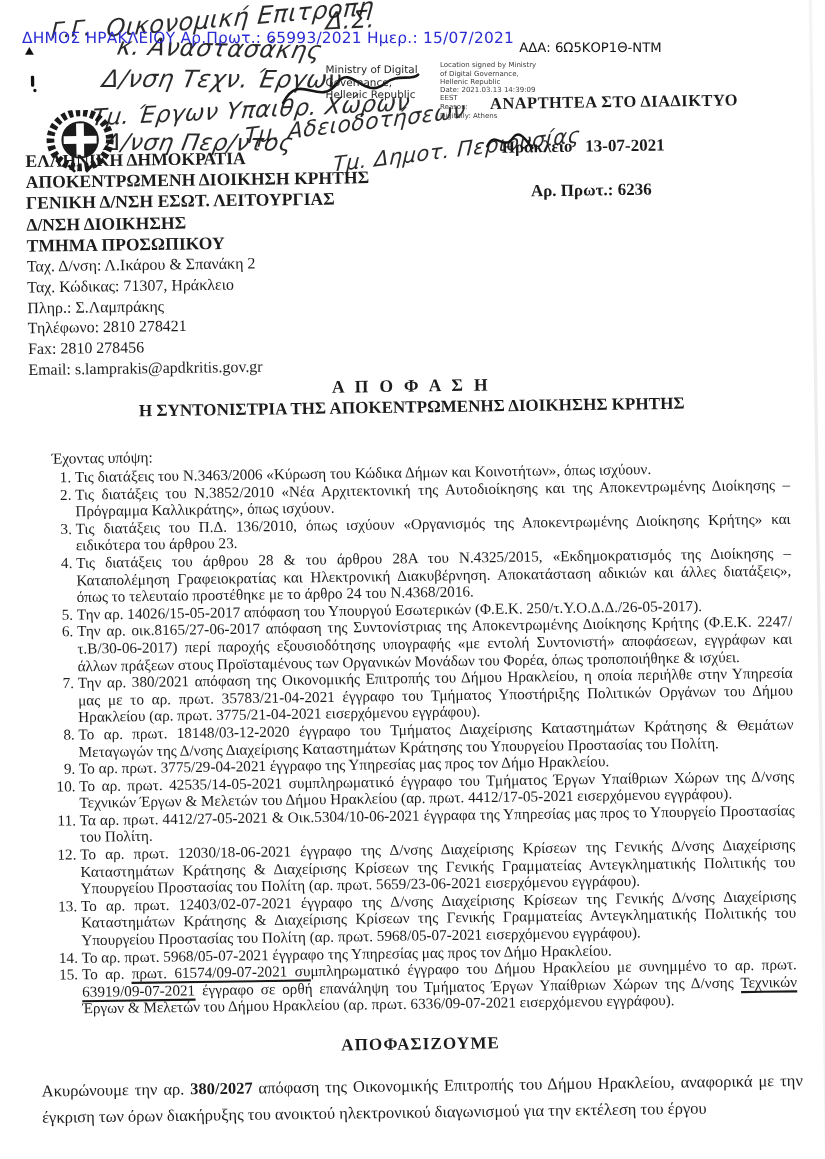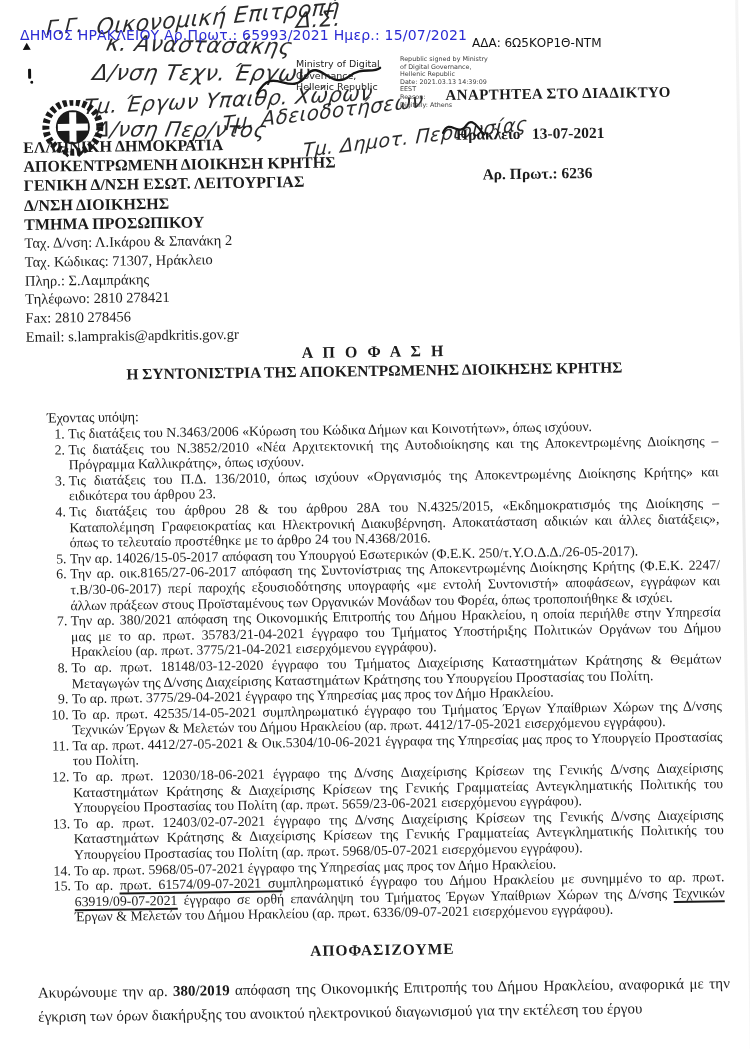--- a/index.html
+++ b/index.html
@@ -153,35 +153,35 @@
         <li><span>Το αρ. πρωτ. 42535/14-05-2021 συμπληρωματικό έγγραφο του Τμήματος Έργων Υπαίθριων Χώρων της Δ/νσης Τεχνικών Έργων &amp; Μελετών του Δήμου Ηρακλείου (αρ. πρωτ. 4412/17-05-2021 εισερχόμενου εγγράφου).</span></li>
         <li><span>Τα αρ. πρωτ. 4412/27-05-2021 &amp; Οικ.5304/10-06-2021 έγγραφα της Υπηρεσίας μας προς το Υπουργείο Προστασίας του Πολίτη.</span></li>
         <li><span>Το αρ. πρωτ. 12030/18-06-2021 έγγραφο της Δ/νσης Διαχείρισης Κρίσεων της Γενικής Δ/νσης Διαχείρισης Καταστημάτων Κράτησης &amp; Διαχείρισης Κρίσεων της Γενικής Γραμματείας Αντεγκληματικής Πολιτικής του Υπουργείου Προστασίας του Πολίτη (αρ. πρωτ. 5659/23-06-2021 εισερχόμενου εγγράφου).</span></li>
         <li><span>Το αρ. πρωτ. 12403/02-07-2021 έγγραφο της Δ/νσης Διαχείρισης Κρίσεων της Γενικής Δ/νσης Διαχείρισης Καταστημάτων Κράτησης &amp; Διαχείρισης Κρίσεων της Γενικής Γραμματείας Αντεγκληματικής Πολιτικής του Υπουργείου Προστασίας του Πολίτη (αρ. πρωτ. 5968/05-07-2021 εισερχόμενου εγγράφου).</span></li>
         <li><span>Το αρ. πρωτ. 5968/05-07-2021 έγγραφο της Υπηρεσίας μας προς τον Δήμο Ηρακλείου.</span></li>
         <li><span>Το αρ. </span><span class="pen">πρωτ. 61574/09-07-2021 συ</span><span>μπληρωματικό έγγραφο του Δήμου Ηρακλείου με συνημμένο το αρ. πρωτ.</span><span class="pen"> 63919/09-07-2021</span><span> έγγραφο σε ορθή επανάληψη του Τμήματος Έργων Υπαίθριων Χώρων της Δ/νσης </span><span class="pen">Τεχνικών</span><span> Έργων &amp; Μελετών του Δήμου Ηρακλείου (αρ. πρωτ. 6336/09-07-2021 εισερχόμενου εγγράφου).</span></li>
       </ol>
     </div>
 
     <div class="decision-heading">ΑΠΟΦΑΣΙΖΟΥΜΕ</div>
-    <div class="decision-para"><span>Ακυρώνουμε την αρ. </span><span class="b">380/2019</span><span> απόφαση της Οικονομικής Επιτροπής του Δήμου Ηρακλείου, αναφορικά με την έγκριση των όρων διακήρυξης του ανοικτού ηλεκτρονικού διαγωνισμού για την εκτέλεση του έργου</span></div>
+    <div class="decision-para"><span>Ακυρώνουμε την αρ. </span><span class="b">380/2027</span><span> απόφαση της Οικονομικής Επιτροπής του Δήμου Ηρακλείου, αναφορικά με την έγκριση των όρων διακήρυξης του ανοικτού ηλεκτρονικού διαγωνισμού για την εκτέλεση του έργου</span></div>
 
     <div class="scan-streak"></div>
   </div>
 
   <div class="digital-stamp">ΔΗΜΟΣ ΗΡΑΚΛΕΙΟΥ Αρ.Πρωτ.: 65993/2021 Ημερ.: 15/07/2021</div>
   <div class="ada">ΑΔΑ: 6Ω5ΚΟΡ1Θ-ΝΤΜ</div>
   <div class="digisig">
     <div class="signer">
       <div>Ministry of Digital</div>
       <div>Governance,</div>
       <div>Hellenic Republic</div>
     </div>
     <div class="details">
-      <div>Republic signed by Ministry</div>
+      <div>Location signed by Ministry</div>
       <div>of Digital Governance,</div>
       <div>Hellenic Republic</div>
       <div>Date: 2021.03.13 14:39:09</div>
       <div>EEST</div>
       <div>Reason:</div>
       <div>Digitally: Athens</div>
     </div>
   </div>
 
 </div>

